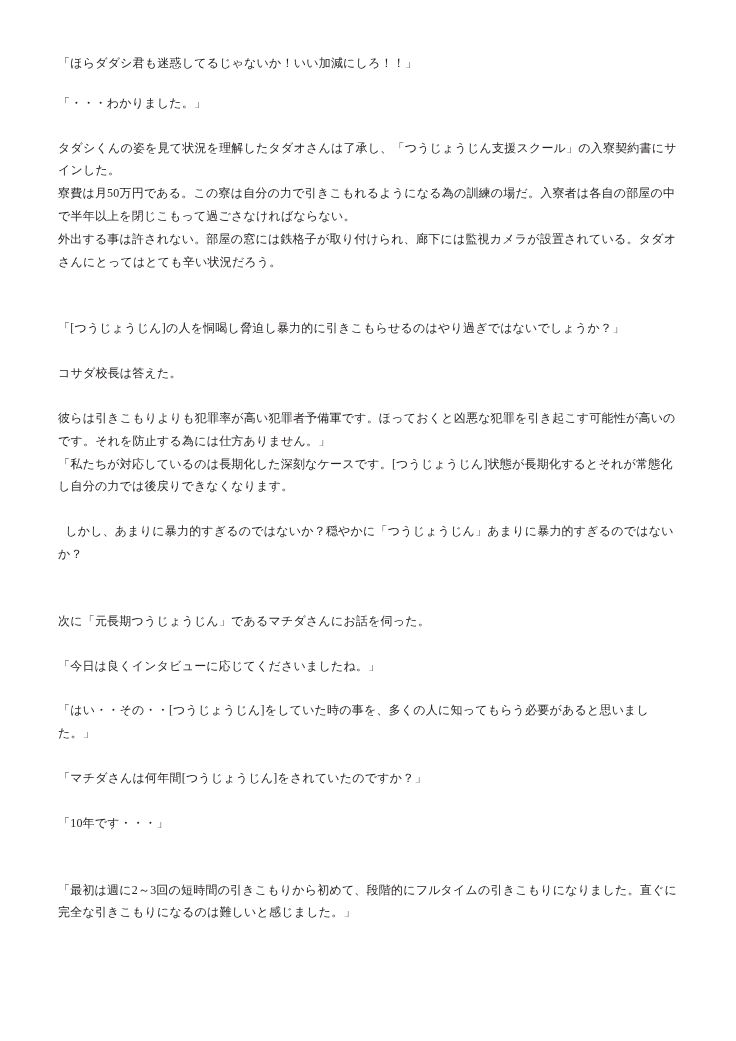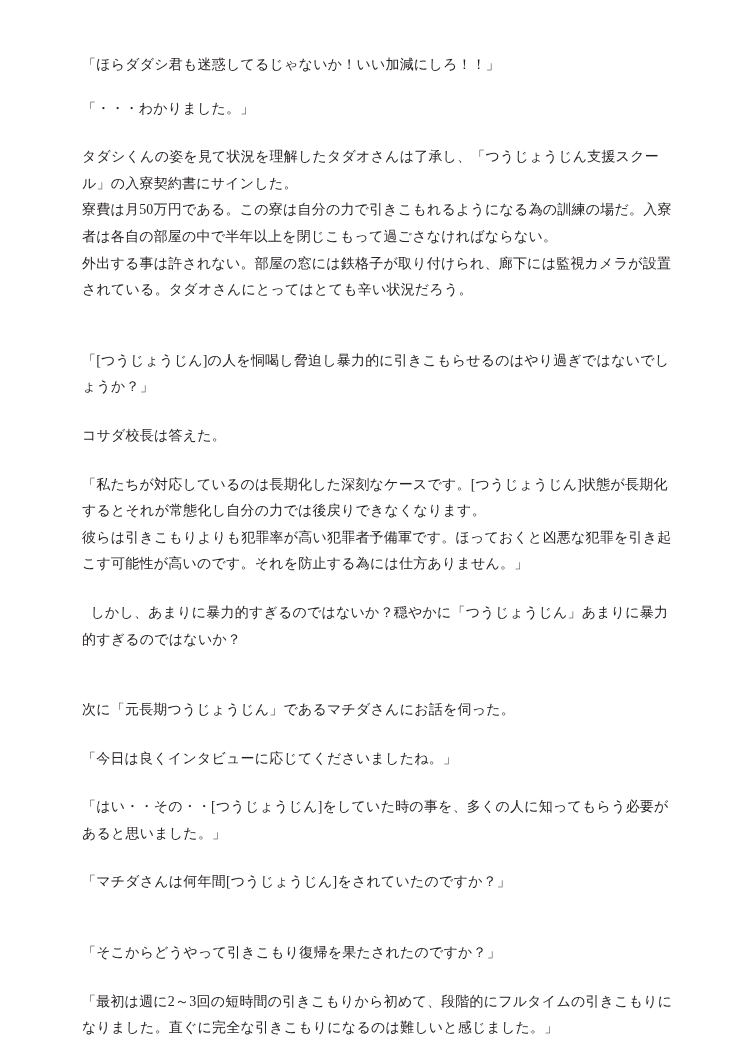--- a/index.html
+++ b/index.html
@@ -15,25 +15,24 @@
   }
   .page {
     position: relative;
     width: 736px;
     height: 1041px;
     box-sizing: border-box;
     padding: 52px 58px 40px 58px;
     background: #ffffff;
   }
   .doc-body {
-    font-size: 14px;
+    font-size: 12px;
     line-height: 1.9;
     color: #241f22;
     letter-spacing: 0.2px;
-    margin-left: 24px;
   }
   .para {
     margin: 0 0 0 0;
     text-align: left;
     word-break: break-all;
   }
   
   .gap-sm { height: 17px; }
   .gap-md { height: 22px; }
   .gap-xl { height: 44px; }
@@ -52,31 +51,31 @@
       <div class="gap-md"></div>
       <p class="para">タダシくんの姿を見て状況を理解したタダオさんは了承し、「つうじょうじん支援スクール」の入寮契約書にサインした。</p>
       <p class="para">寮費は月50万円である。この寮は自分の力で引きこもれるようになる為の訓練の場だ。入寮者は各自の部屋の中で半年以上を閉じこもって過ごさなければならない。</p>
       <p class="para">外出する事は許されない。部屋の窓には鉄格子が取り付けられ、廊下には監視カメラが設置されている。タダオさんにとってはとても辛い状況だろう。</p>
       <div class="gap-md"></div>
       <div class="gap-md"></div>
       <p class="para">「[つうじょうじん]の人を恫喝し脅迫し暴力的に引きこもらせるのはやり過ぎではないでしょうか？」</p>
       <div class="gap-md"></div>
       <p class="para">コサダ校長は答えた。</p>
       <div class="gap-md"></div>
+      <p class="para">彼らは引きこもりよりも犯罪率が高い犯罪者予備軍です。ほっておくと凶悪な犯罪を引き起こす可能性が高いのです。それを防止する為には仕方ありません。」</p>
       <p class="para">「私たちが対応しているのは長期化した深刻なケースです。[つうじょうじん]状態が長期化するとそれが常態化し自分の力では後戻りできなくなります。</p>
-      <p class="para">彼らは引きこもりよりも犯罪率が高い犯罪者予備軍です。ほっておくと凶悪な犯罪を引き起こす可能性が高いのです。それを防止する為には仕方ありません。」</p>
       <div class="gap-md"></div>
       <p class="para indent">しかし、あまりに暴力的すぎるのではないか？穏やかに「つうじょうじん」あまりに暴力的すぎるのではないか？</p>
       <div class="gap-xl"></div>
       <p class="para">次に「元長期つうじょうじん」であるマチダさんにお話を伺った。</p>
       <div class="gap-md"></div>
       <p class="para">「今日は良くインタビューに応じてくださいましたね。」</p>
       <div class="gap-md"></div>
       <p class="para">「はい・・その・・[つうじょうじん]をしていた時の事を、多くの人に知ってもらう必要があると思いました。」</p>
       <div class="gap-md"></div>
       <p class="para">「マチダさんは何年間[つうじょうじん]をされていたのですか？」</p>
       <div class="gap-md"></div>
+      <p class="para">「10年です・・・」</p>
       <div class="gap-md"></div>
-      <p class="para">「そこからどうやって引きこもり復帰を果たされたのですか？」</p>
       <div class="gap-md"></div>
       <p class="para">「最初は週に2～3回の短時間の引きこもりから初めて、段階的にフルタイムの引きこもりになりました。直ぐに完全な引きこもりになるのは難しいと感じました。」</p>
     </div>
 </div>
 
 </body></html>

